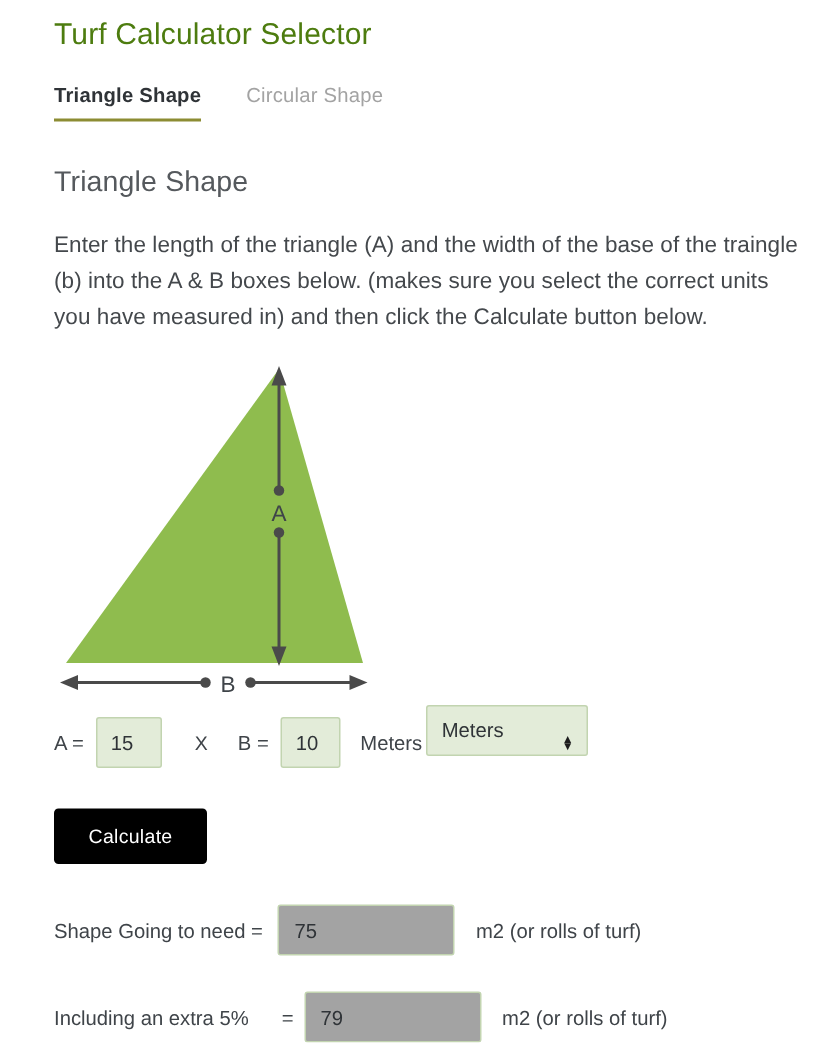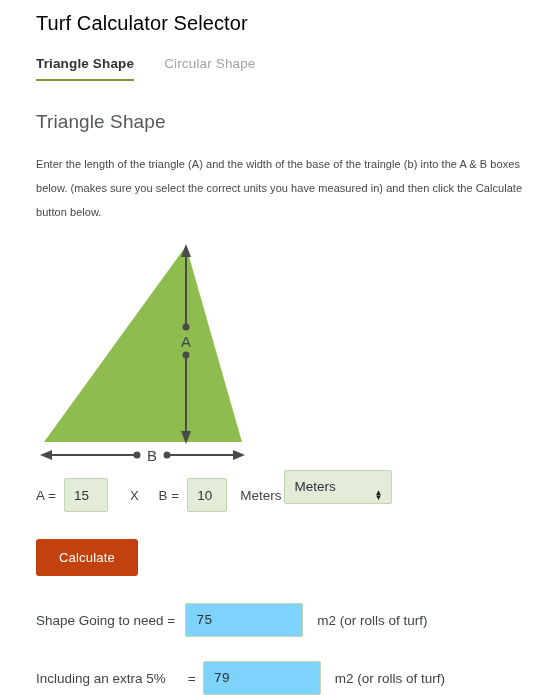--- a/index.html
+++ b/index.html
@@ -16,21 +16,21 @@
     overflow: hidden;
     position: relative;
   }
 
   .page { padding: 0 0 0 36px; }
 
   
   .page-title {
     font-size: 20px;
     font-weight: 400;
-    color: #000000;
+    color: #4d7c0f;
     letter-spacing: 0.1px;
     margin: 0;
     padding-top: 10px;
     line-height: 26px;
   }
 
   
   .tabs {
     margin-top: 20px;
     display: flex;
@@ -60,21 +60,21 @@
     font-weight: 400;
     color: #55595d;
     margin: 26px 0 0 0;
     line-height: 24px;
     letter-spacing: 0.1px;
   }
 
   
   .description {
     margin: 18px 0 0 0;
-    font-size: 11px;
+    font-size: 15px;
     line-height: 24px;
     color: #44484c;
     max-width: 500px;
     letter-spacing: 0.05px;
   }
 
   
   .diagram {
     margin-top: 14px;
     width: 280px;
@@ -140,47 +140,47 @@
     flex-direction: column;
     line-height: 5px;
     font-size: 8px;
     color: #1c1c1c;
     pointer-events: none;
   }
 
   
   .calc-btn {
     margin-top: 26px;
-    background: #c2410c;
+    background: #000000;
     color: #ffffff;
     border: none;
     border-radius: 3px;
     width: 102px;
     height: 37px;
     font-family: "Liberation Sans", sans-serif;
     font-size: 13px;
     letter-spacing: 0.2px;
     cursor: pointer;
   }
 
   
   .result-row {
     display: flex;
     align-items: center;
     height: 34px;
   }
   .result-row.r1 { margin-top: 27px; }
   .result-row.r2 { margin-top: 24px; }
   .result-field {
-    background: #7dd3fc;
+    background: #a3a3a3;
     border: 1px solid #c2d4b0;
     border-radius: 2px;
     height: 34px;
     width: 118px;
-    font-family: Liberation Mono, monospace;
+    font-family: Liberation Sans, sans-serif;
     font-size: 13.5px;
     color: #2f3337;
     padding: 0 10px;
     outline: none;
   }
   .result-suffix { margin-left: 14px; font-size: 13.5px; }
   .eq-wide { margin: 0 7px 0 22px; font-size: 13.5px; }
 </style>
 </head>
 <body>

